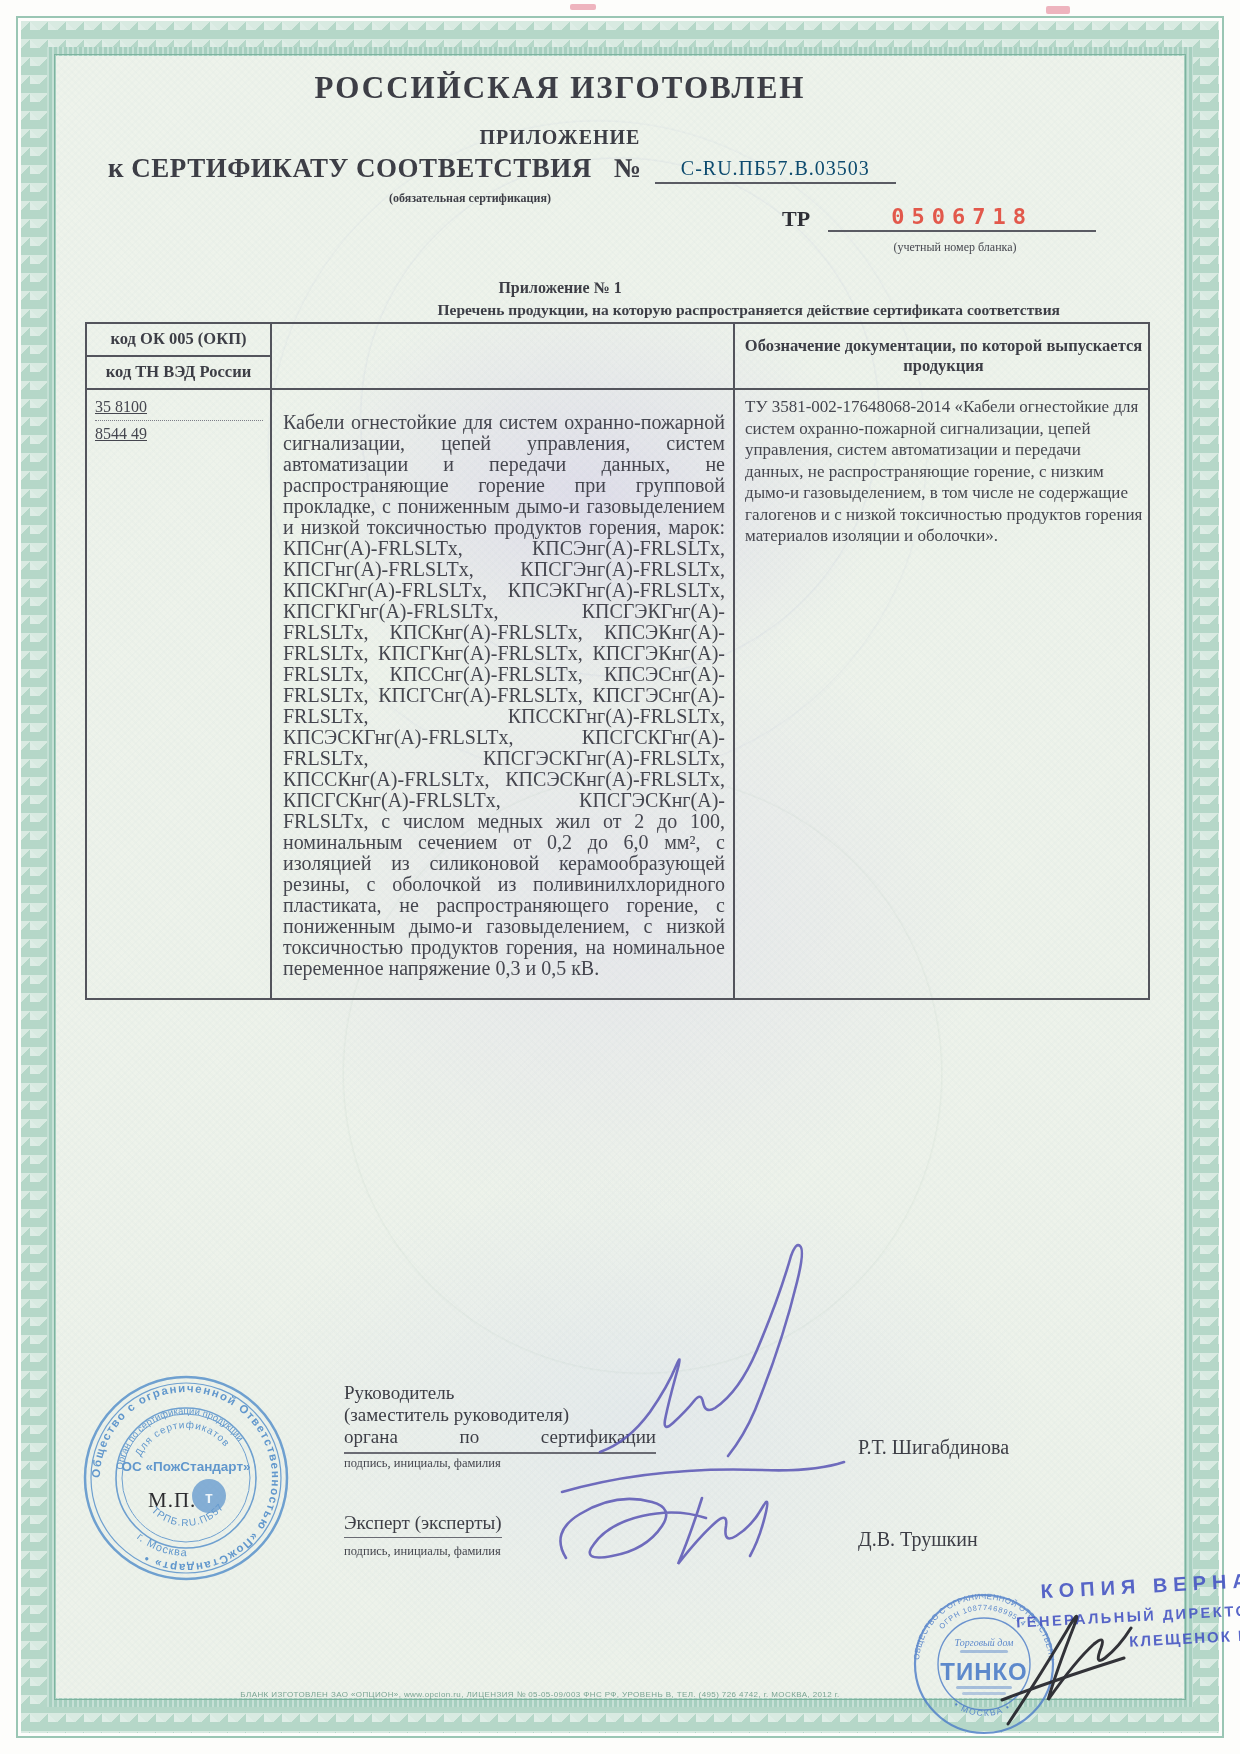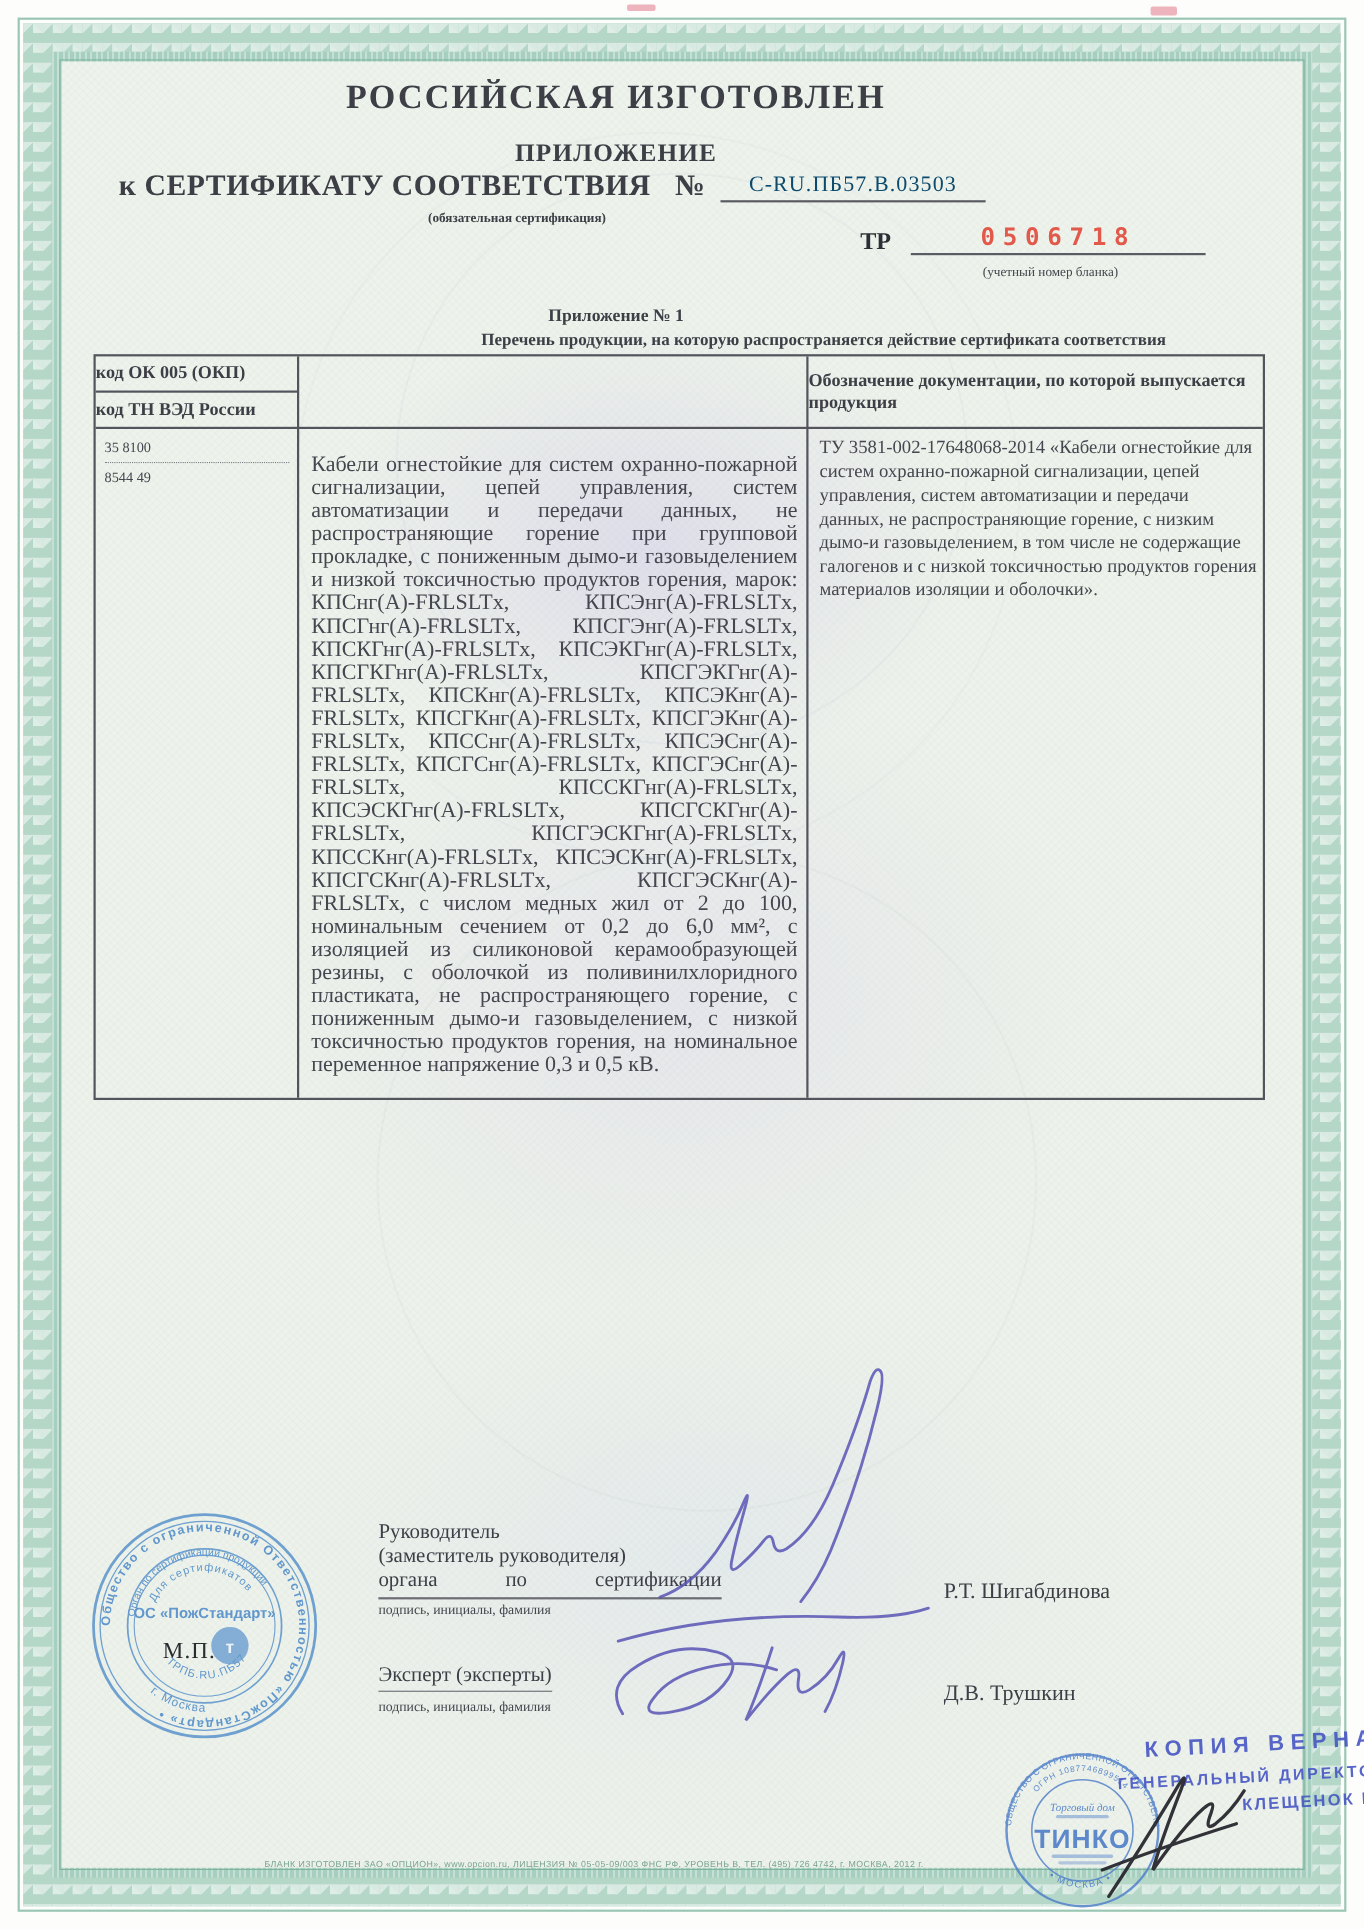--- a/index.html
+++ b/index.html
@@ -28,47 +28,47 @@
   .content-bg::after { content:""; position:absolute; inset:0; background:
        radial-gradient(circle 260px at 50% 22%, transparent 258px, rgba(150,160,200,.10) 259px, transparent 261px),
        radial-gradient(circle 330px at 48% 24%, transparent 328px, rgba(150,160,200,.08) 329px, transparent 331px),
        radial-gradient(circle 300px at 52% 62%, transparent 298px, rgba(140,170,150,.09) 299px, transparent 301px); }
 
   .regmark { position:absolute; background:rgba(225,120,140,.55); border-radius:2px; }
 
   
   .hdr { position:absolute; left:60px; width:1000px; text-align:center; color:#3d3e46; }
   .country { top:70px; font-size:31px; font-weight:bold; letter-spacing:2px; }
-  .pril { top:126px; font-size:23px; font-weight:bold; letter-spacing:1px; }
+  .pril { top:126px; font-size:20px; font-weight:bold; letter-spacing:1px; }
   .cert-row { position:absolute; left:108px; top:153px; display:flex; align-items:flex-end; color:#3d3e46;text-align:right; }
   .cert-title { font-size:27px; font-weight:bold; letter-spacing:.5px; white-space:nowrap; }
   .cert-no-sign { font-size:27px; font-weight:bold; margin-left:22px; }
   .cert-number { font-size:20px; color:#0c4a6e; border-bottom:2px solid #5a5b63; padding:0 26px 2px; margin-left:14px; letter-spacing:1px; white-space:nowrap; }
   .oblig { position:absolute; left:290px; top:191px; width:360px; text-align:center; font-size:12px; font-weight:bold; color:#3d3e46; }
   .tr-row { position:absolute; left:782px; top:204px; display:flex; align-items:flex-end; }
   .tr-label { font-size:22px; font-weight:bold; color:#2e2f36; }
   .tr-box { margin-left:18px; width:268px; text-align:center; border-bottom:2px solid #5a5b63; padding-bottom:1px; }
   .tr-number { font-family:"DejaVu Sans Mono", monospace; font-size:22px; font-weight:bold; color:#e2584b; letter-spacing:7px; }
   .tr-caption { position:absolute; left:821px; top:240px; width:268px; text-align:center; font-size:12px; color:#45464e; }
 
   .annex-title { position:absolute; left:60px; top:279px; width:1000px; text-align:center; font-size:16px; font-weight:bold; color:#3d3e46; }
   .annex-sub { position:absolute; left:60px; top:301px; width:1000px; text-align:right; font-size:15.5px; font-weight:bold; color:#3d3e46; }
 
   
   .tbl { position:absolute; left:85px; top:322px; width:1065px; height:678px; border:2px solid #53545c; color:#45464f; }
   .tbl .v1 { position:absolute; left:183px; top:0; bottom:0; width:2px; background:#53545c; }
   .tbl .v2 { position:absolute; left:646px; top:0; bottom:0; width:2px; background:#53545c; }
   .tbl .hsep { position:absolute; left:0; right:0; top:64px; height:2px; background:#53545c; }
   .tbl .c1sep { position:absolute; left:0; width:183px; top:31px; height:2px; background:#53545c; }
-  .th { position:absolute; font-weight:bold; text-align:left; font-size:16.5px; line-height:20px; color:#3d3e46; }
+  .th { position:absolute; font-weight:bold; text-align:center; font-size:16.5px; line-height:20px; color:#3d3e46; }
   .th1a { left:0; width:183px; top:5px; }
   .th1b { left:0; width:183px; top:38px; }
   .th2 { left:185px; width:461px; top:3px; }
   .th3 { left:648px; width:417px; top:12px; }
-  .cell-codes { position:absolute; left:8px; top:72px; width:168px; font-size:13px; line-height:22px; }
+  .cell-codes { position:absolute; left:8px; top:72px; width:168px; font-size:16px; line-height:22px;text-decoration:underline; }
   .code-okp { border-bottom:1.5px dotted #7c7d87; padding-bottom:2px; }
   .code-tnved { padding-top:2px; }
   .cell-desc { position:absolute; left:196px; top:88px; width:442px; font-size:20px; line-height:21px; text-align:justify; }
   .cell-doc { position:absolute; left:658px; top:72px; width:398px; font-size:17px; line-height:21.5px; }
 
   
   .sig-label { position:absolute; left:344px; color:#3d3e46; font-size:19px; line-height:22px; }
   .rule { position:absolute; left:344px; height:1.5px; background:#6a6b73; }
   .caption { position:absolute; left:344px; font-size:12.5px; color:#45464e; }
   .name { position:absolute; left:858px; font-size:20px; color:#3d3e46; }

